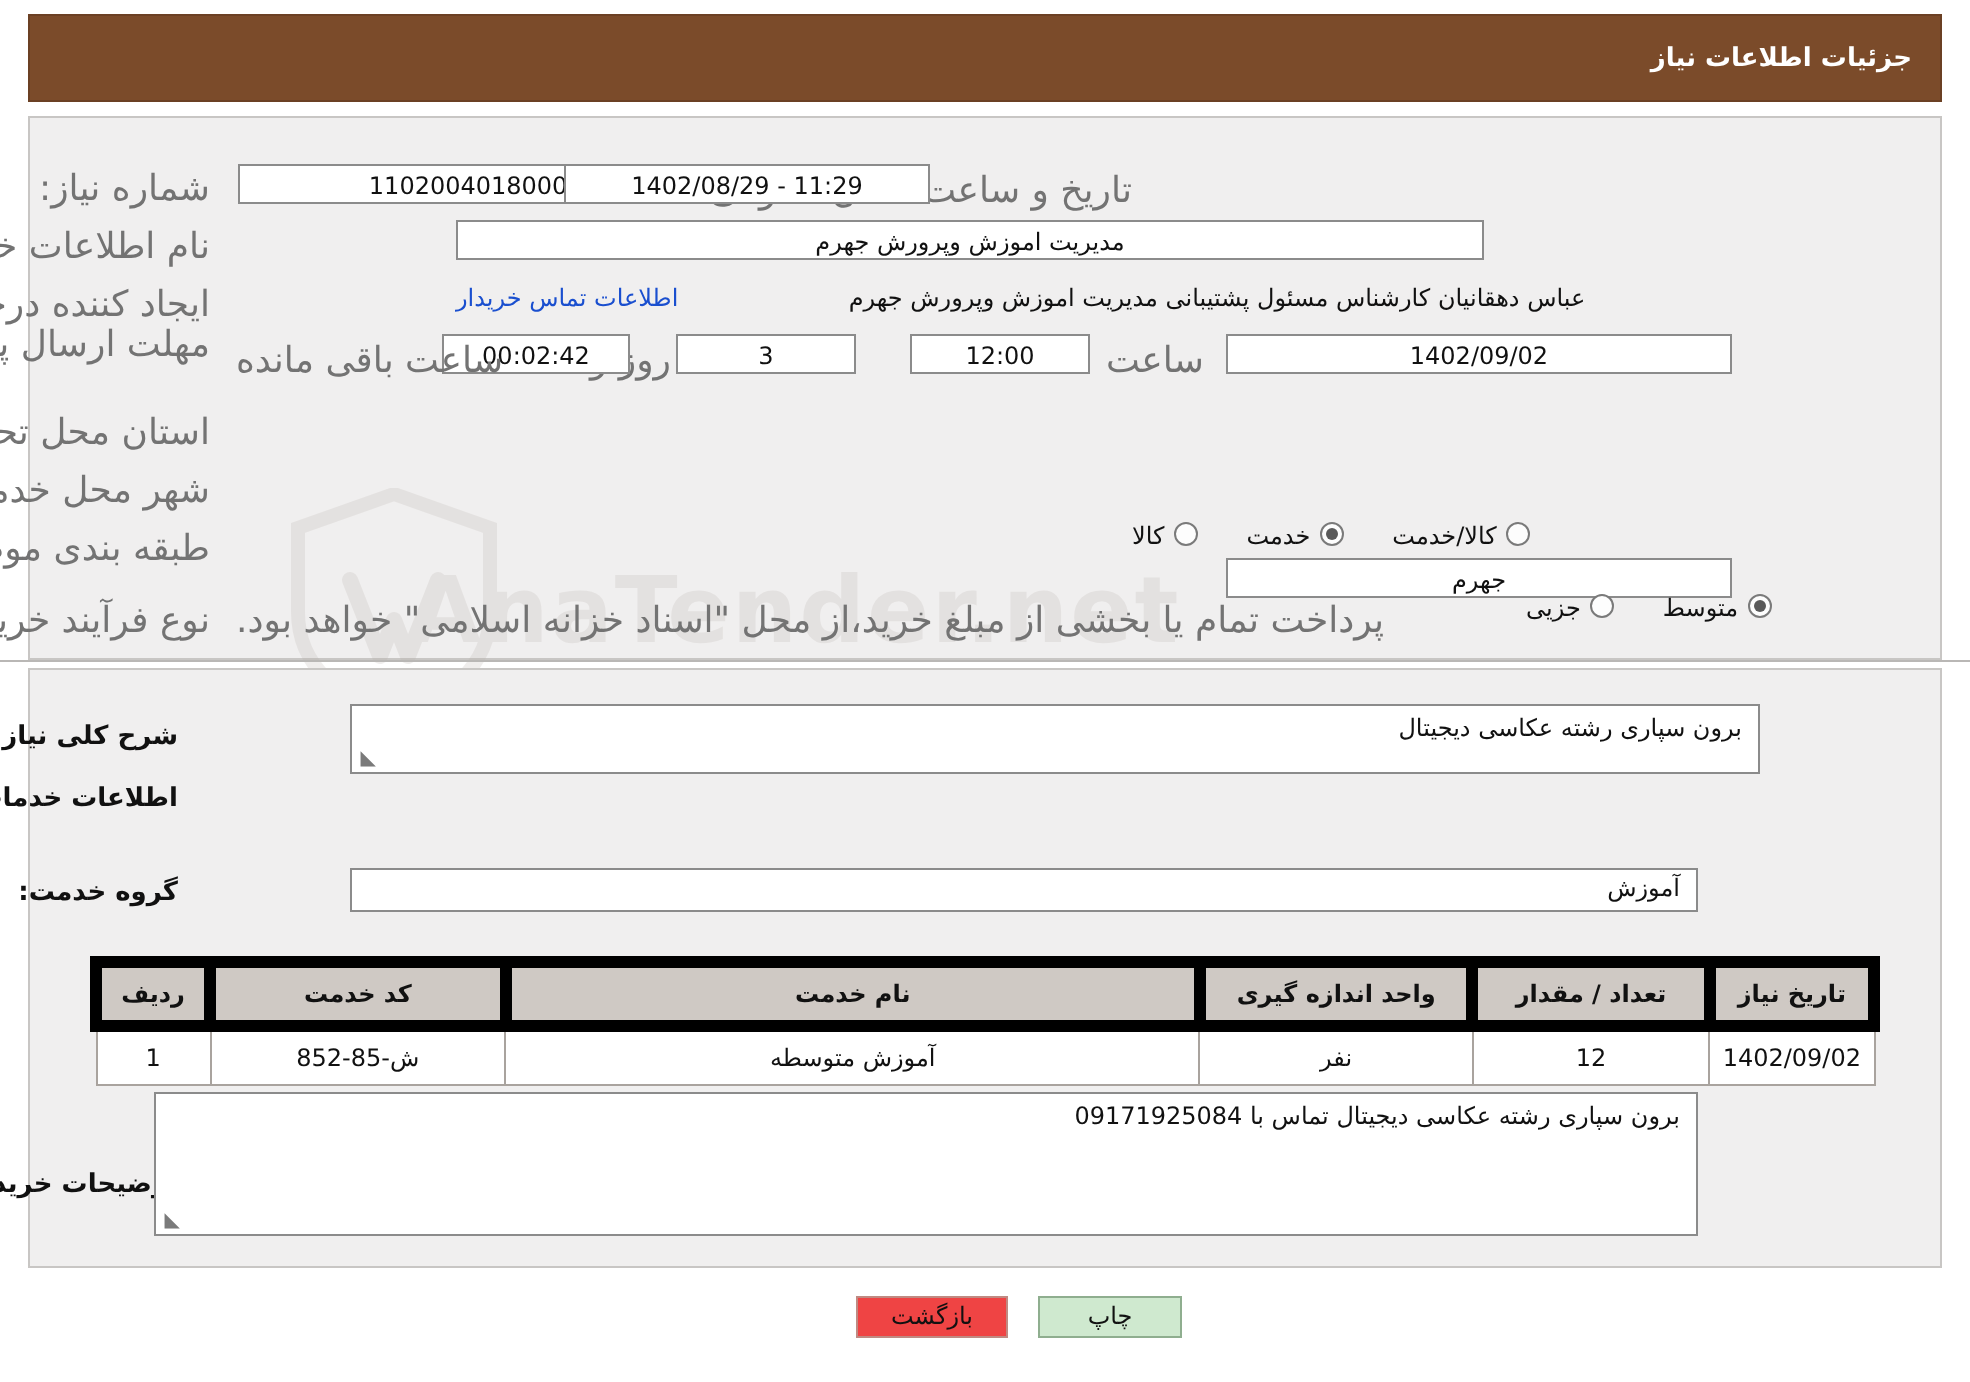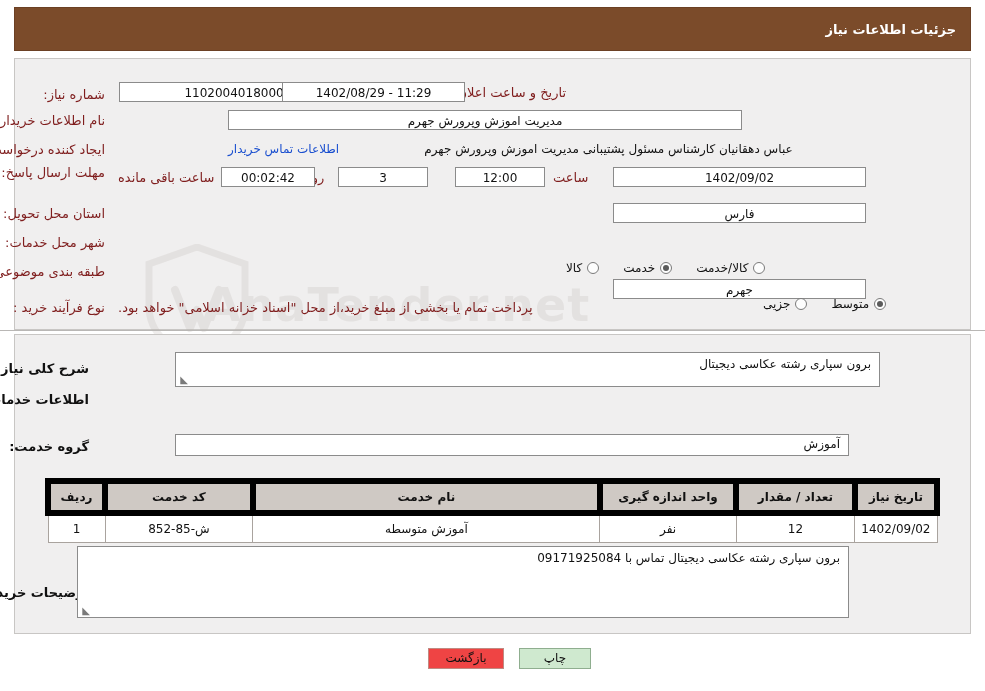--- a/index.html
+++ b/index.html
@@ -94,22 +94,22 @@
 
   
   .row {
     position: absolute;
     height: 22px;
     display: flex;
     flex-direction: row;
     align-items: center;
   }
   .lbl {
-    font-size: 13px;
-    color: #7f1d1d;
+    font-size: 18px;
+    color: #737373;
     text-align: right;
     white-space: nowrap;
   }
   .val-box {
     background: #ffffff;
     border: 1px solid #8b8b8b;
     height: 20px;
     line-height: 20px;
     font-size: 12px;
     text-align: center;
@@ -139,21 +139,21 @@
   }
   .radio.checked::after {
     content: "";
     position: absolute;
     left: 2px; top: 2px;
     width: 6px; height: 6px;
     border-radius: 50%;
     background: #5a5a5a;
   }
   .radio-group { display: flex; flex-direction: row; align-items: center; gap: 6px; }
-  .radio-item { display: flex; flex-direction: row; align-items: center; gap: 5px; margin-left: 18px; }
+  .radio-item { display: flex; flex-direction: row; gap: 5px; margin-left: 18px; }
   .radio-item span.rlabel { font-size: 12px; color: #111; }
 
   
   .sep {
     position: absolute;
     left: 0;
     width: 985px;
     height: 0;
     border-top: 1px solid #b9b7b5;
   }
@@ -266,21 +266,20 @@
   <div class="lbl" style="position:absolute; right:880px; top:165px; line-height:16px; text-align:right;"><span>مهلت ارسال پاسخ: تا تاریخ:</span></div>
   <div class="val-box" style="position:absolute; left:613px; top:167px; width:253px;">1402/09/02</div>
   <div class="lbl" style="position:absolute; left:553px; top:170px;">ساعت</div>
   <div class="val-box" style="position:absolute; left:455px; top:167px; width:90px;">12:00</div>
   <div class="val-box" style="position:absolute; left:338px; top:167px; width:90px;">3</div>
   <div class="lbl" style="position:absolute; left:295px; top:170px;">روز و</div>
   <div class="val-box" style="position:absolute; left:221px; top:167px; width:94px;">00:02:42</div>
   <div class="lbl" style="position:absolute; left:118px; top:170px;">ساعت باقی مانده</div>
 
   <div class="lbl" style="position:absolute; right:880px; top:206px;">استان محل تحویل:</div>
-  <div class="val-box" style="position:absolute; left:613px; top:203px; width:253px;">فارس</div>
 
   <div class="lbl" style="position:absolute; right:880px; top:235px;">شهر محل خدمات:</div>
   <div class="val-box" style="position:absolute; left:613px; top:232px; width:253px;margin-top:47px;">جهرم</div>
 
   <div class="lbl" style="position:absolute; right:880px; top:264px;">طبقه بندی موضوعی:</div>
   <div class="radio-group" style="position:absolute; left:548px; top:261px;">
     <div class="radio-item">
       <span class="radio"></span>
       <span class="rlabel">کالا/خدمت</span>
     </div>

